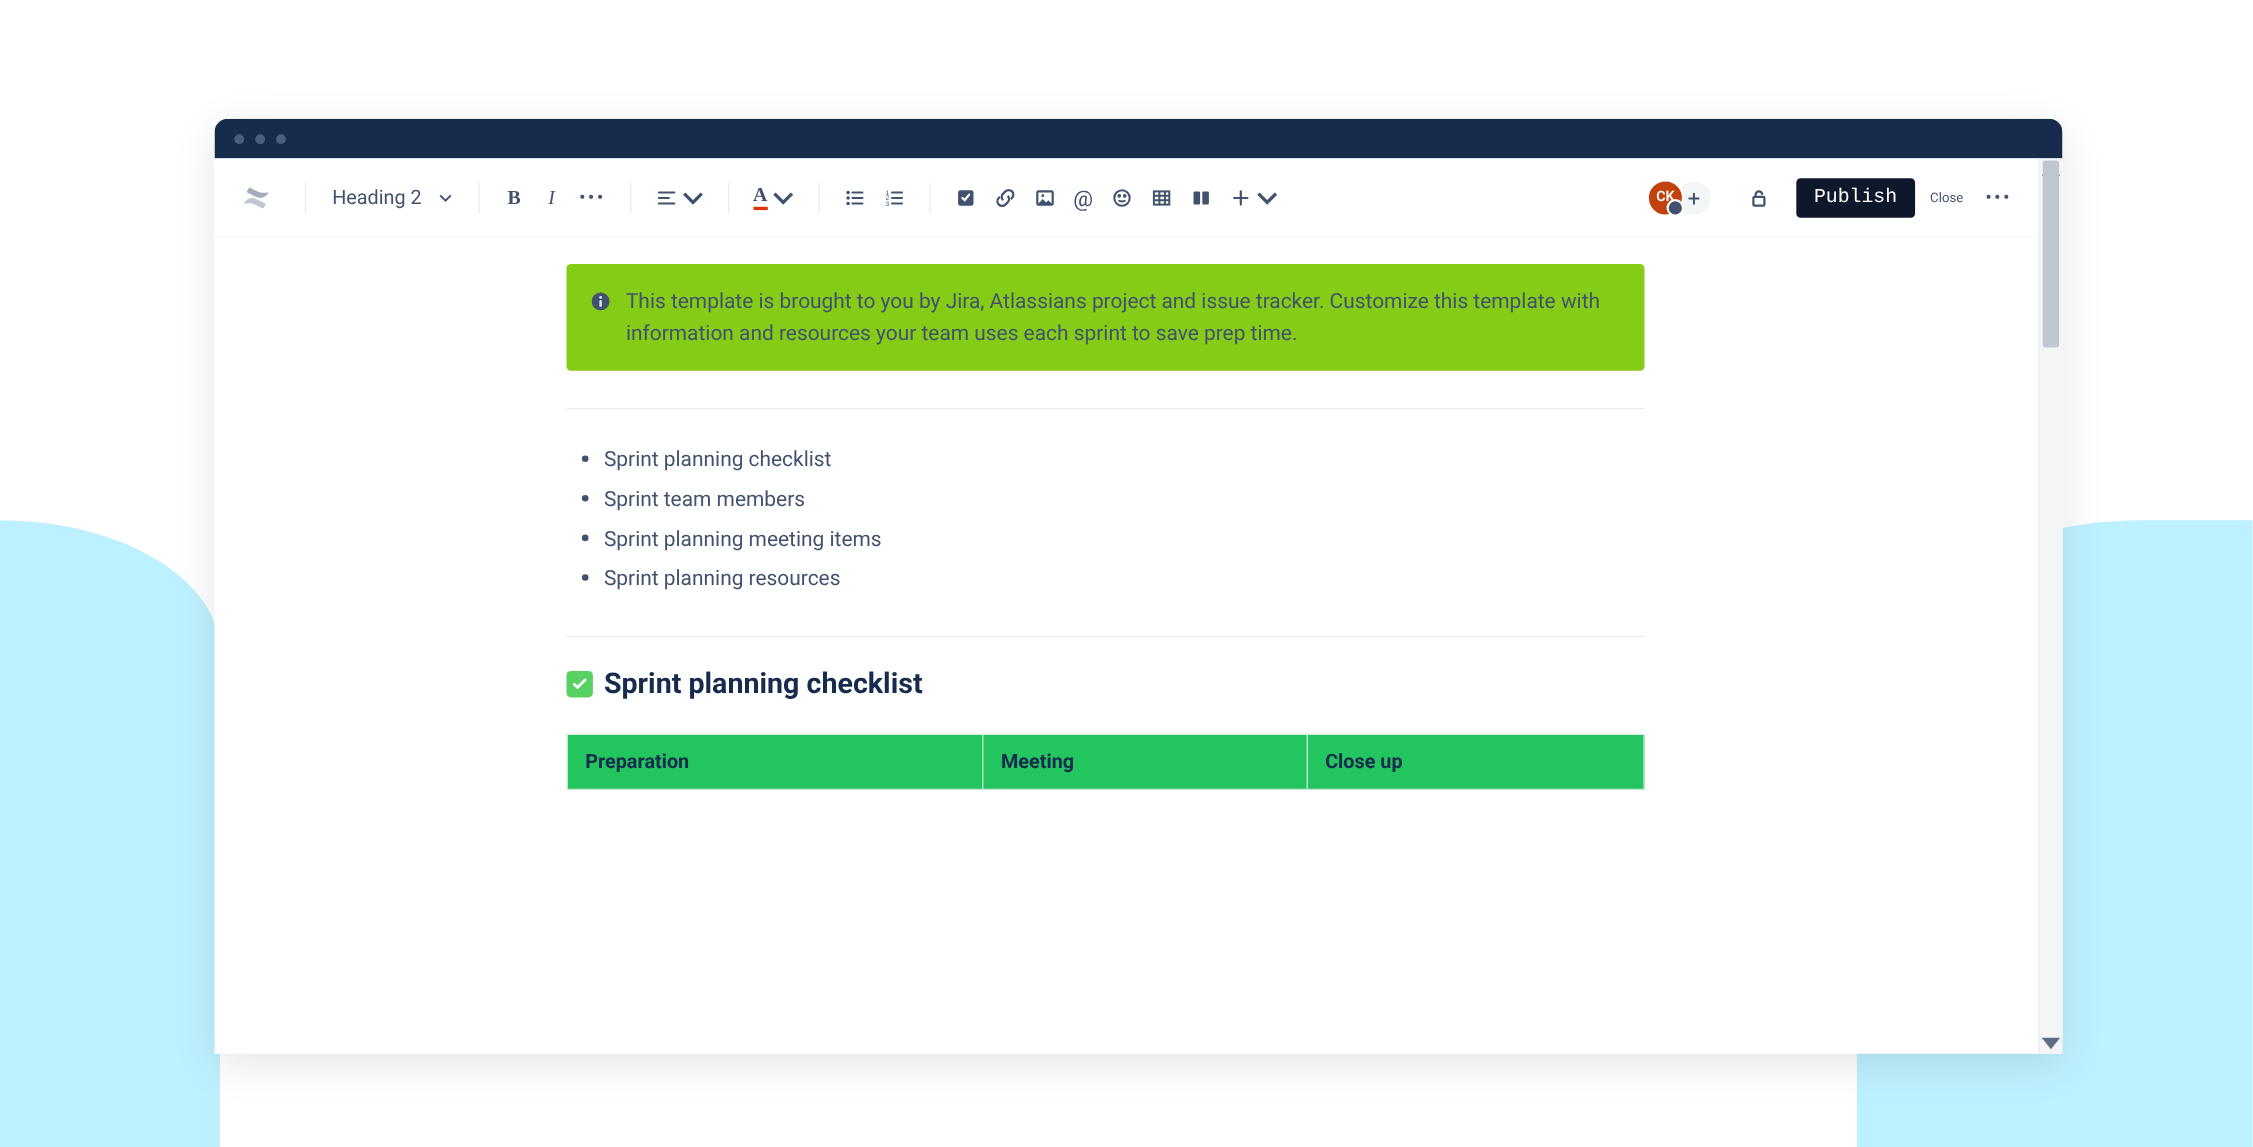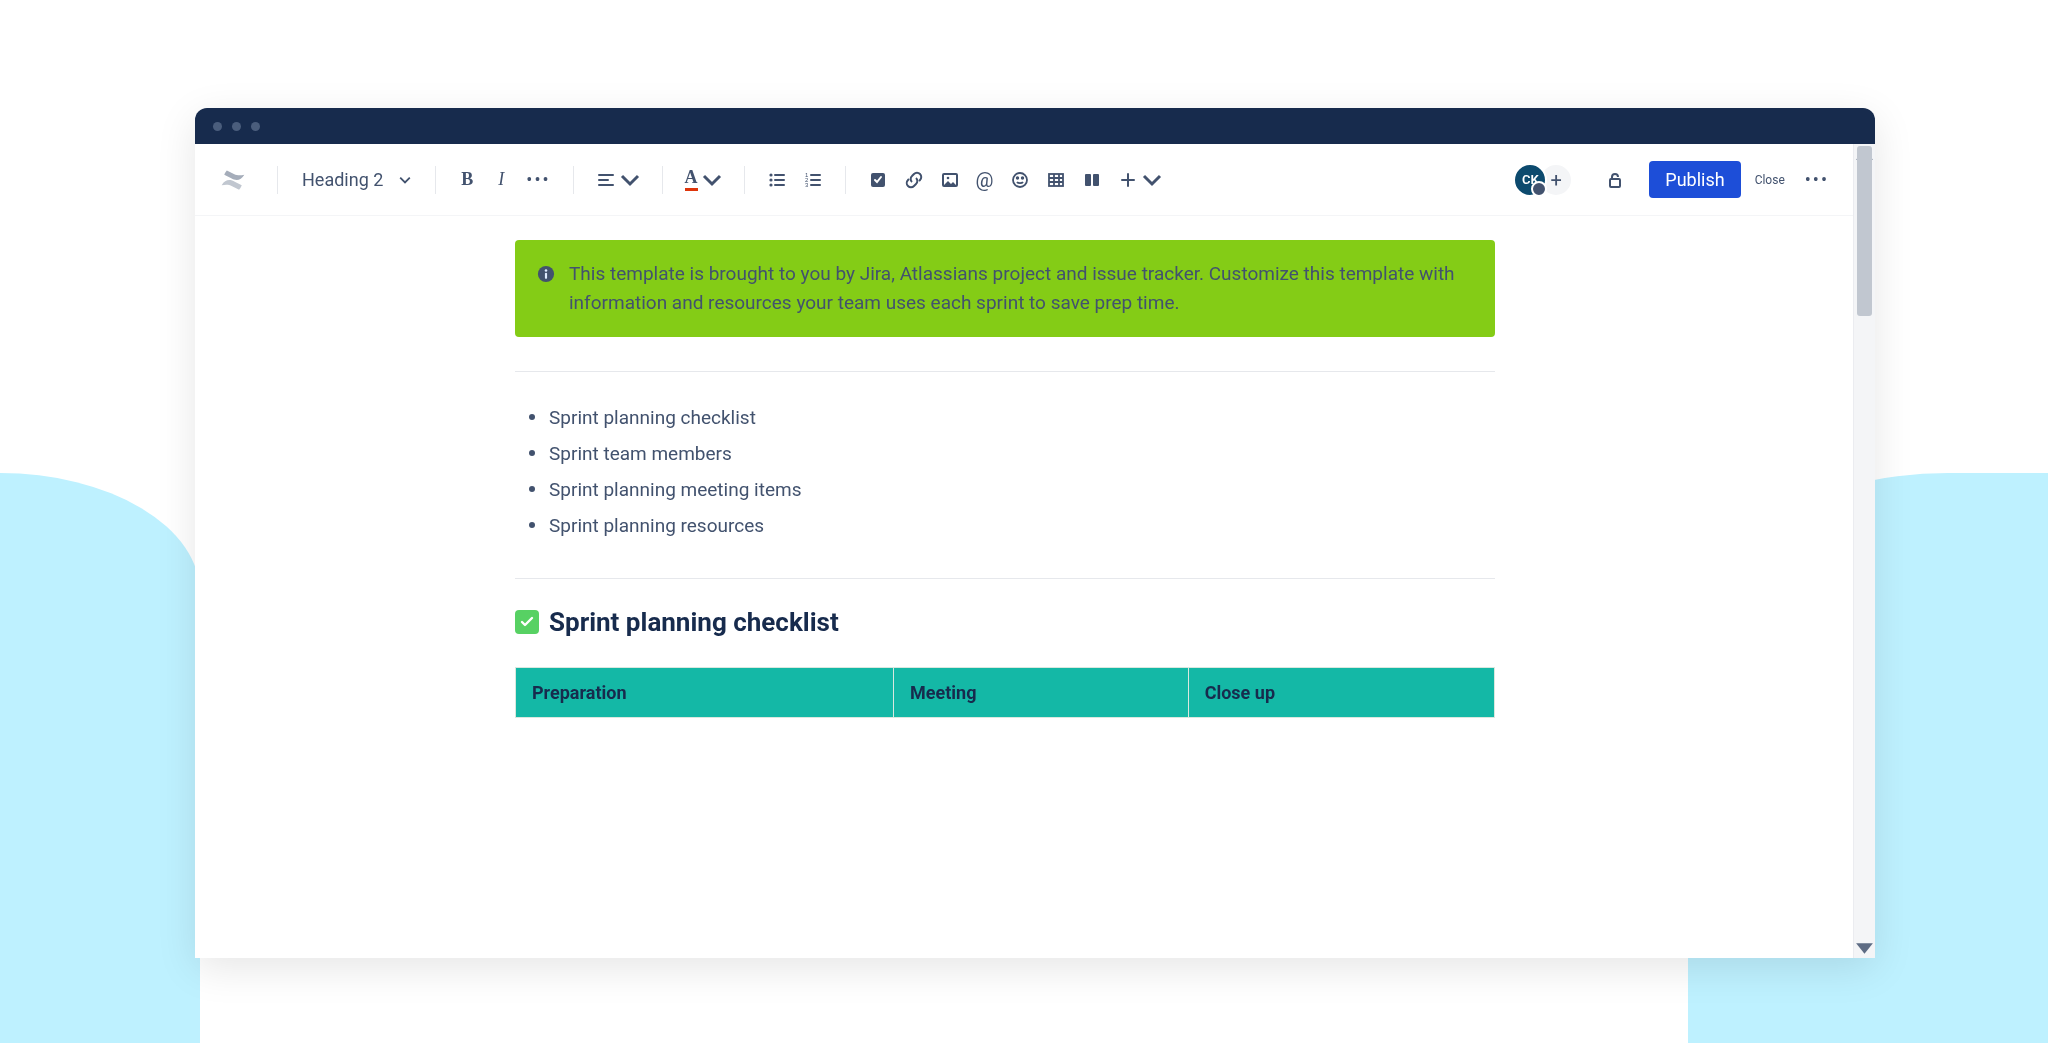--- a/index.html
+++ b/index.html
@@ -84,37 +84,38 @@
     display:flex; align-items:center; gap:16px;
     color:#42526e; font-size:18px; padding:6px 8px;
     cursor:pointer; border-radius:3px;
   }
 
   .spacer { flex:1; }
 
   .avatar-stack { display:flex; align-items:center; }
   .avatar {
     width:34px; height:34px; border-radius:50%;
-    background:#0c4a6e; color:#fff; font-size:13px; font-weight:600;
+    background:#c2410c; color:#fff; font-size:13px; font-weight:600;
     display:flex; align-items:center; justify-content:center;
     border:2px solid #fff;
   }
   .avatar.plus { background:#f4f5f7; color:#42526e; margin-left:-8px; font-size:20px; font-weight:400; }
   .presence-dot {
     position:relative;
   }
   .presence-dot::after{
     content:""; position:absolute; right:-2px; bottom:-2px;
     width:12px; height:12px; background:#42526e; border:2px solid #fff; border-radius:50%;
   }
 
   .publish {
-    background:#1d4ed8; color:#fff;
+    background:#0f172a; color:#fff;
     padding:8px 16px; border-radius:4px; font-size:18px;
     cursor:pointer;
+    font-family:Liberation Mono, monospace;
   }
   .close-link { color:#42526e; font-size:12px; padding:8px 10px; cursor:pointer; border-radius:3px;text-align:right; }
 
   
   .page {
     position:absolute; left:0; right:22px; top:108px; bottom:0;
     overflow:hidden;
     padding: 24px 0 0 0;
   }
   .content {
@@ -159,21 +160,21 @@
   }
   .check-badge svg { width:16px; height:16px; }
 
   p.section-desc { color:#6b778c; font-size:19px; line-height:1.55; margin-top:22px; }
 
   table.grid {
     width:100%; border-collapse:collapse; margin-top:30px;
     font-size:18px;
   }
   table.grid th {
-    text-align:left; background:#14b8a6; color:#172b4d;
+    text-align:left; background:#22c55e; color:#172b4d;
     font-weight:700; padding:14px 16px;
     border:1px solid #d9e8df;
   }
 
   
   .textcolor-A {
     font-weight:700; font-family:Georgia, serif; font-size:18px;
     line-height:1;
   }
   .textcolor-A .bar {

